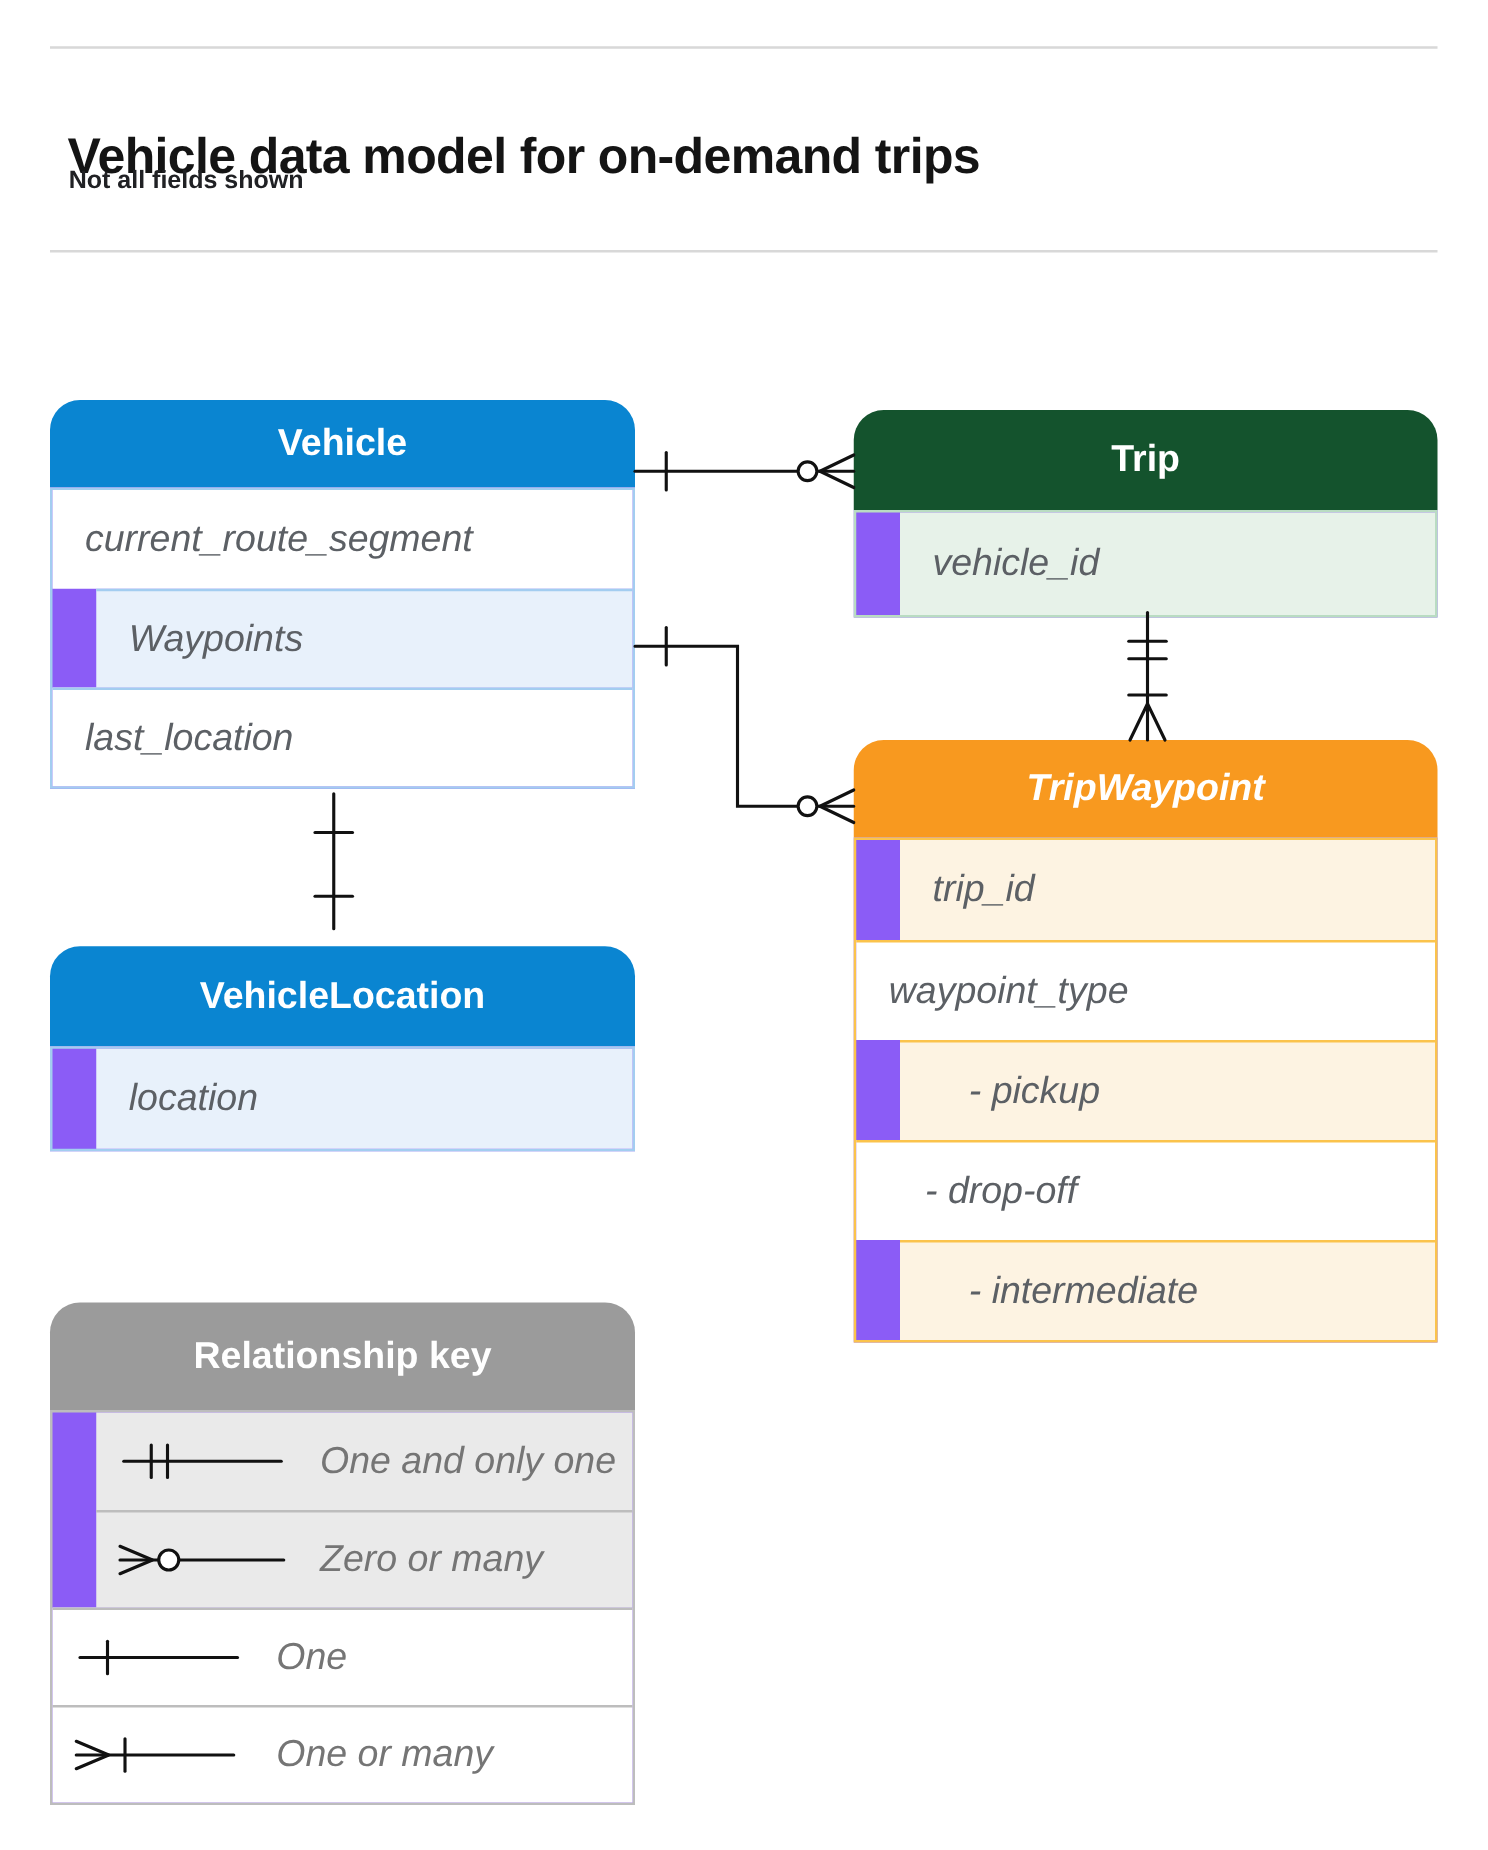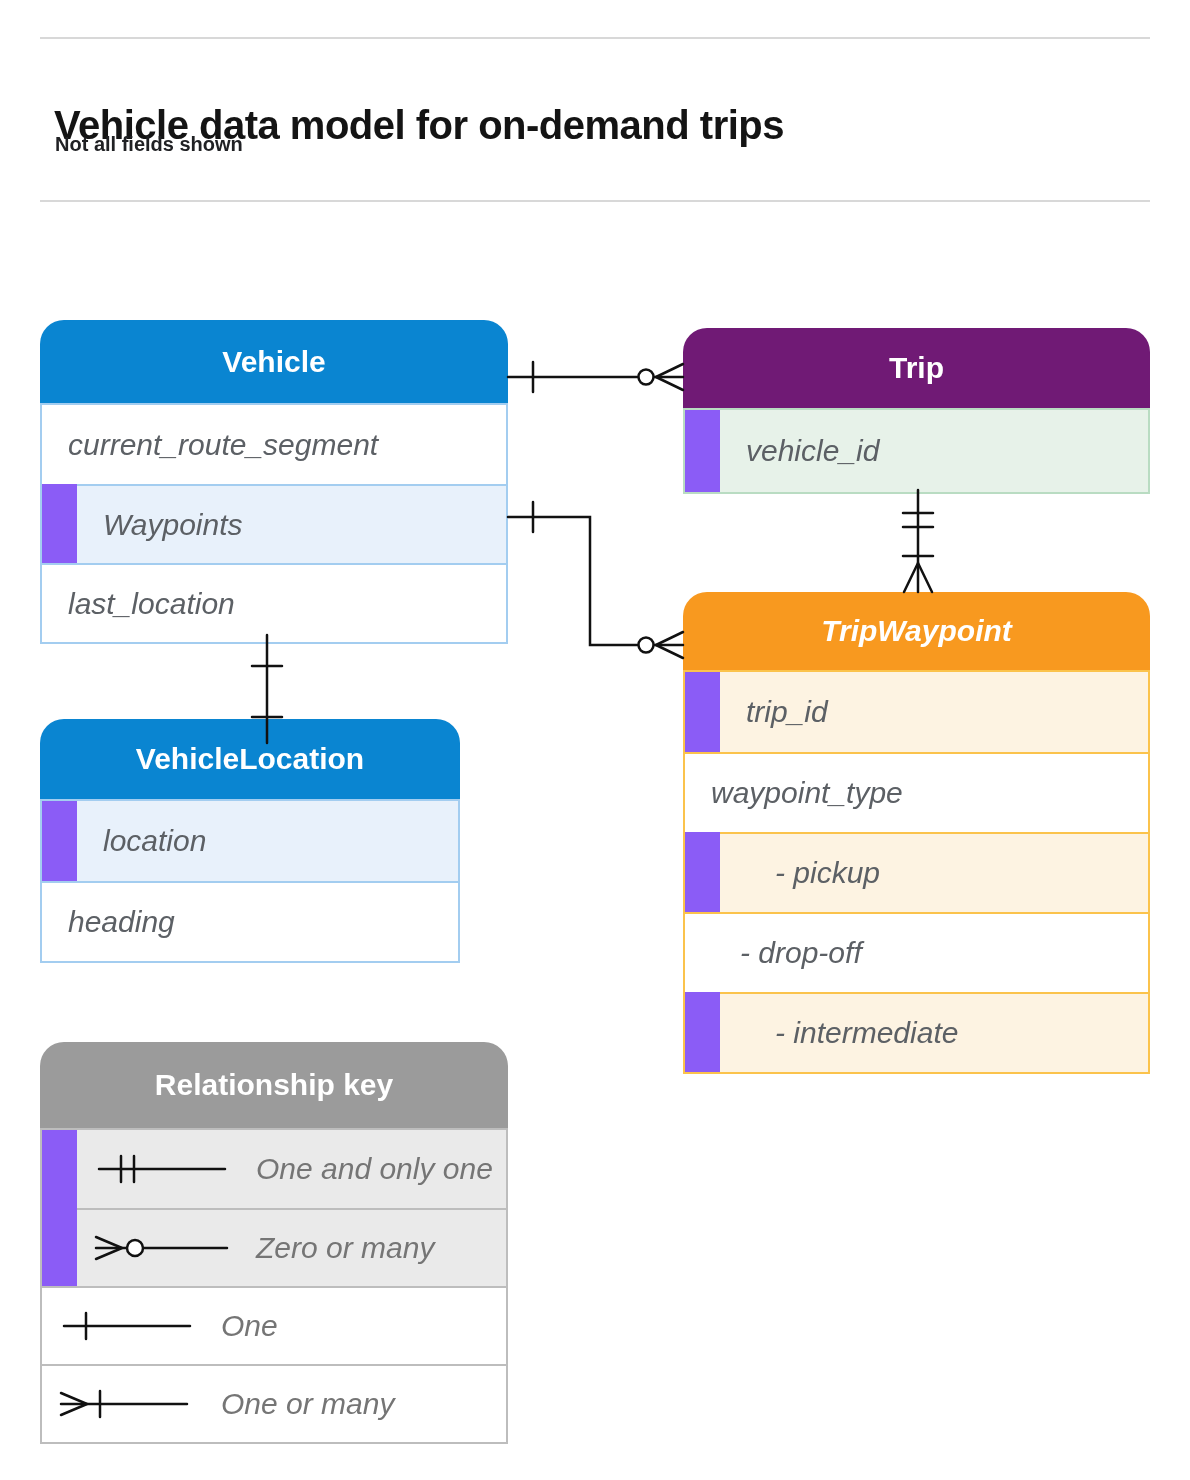--- a/index.html
+++ b/index.html
@@ -30,33 +30,33 @@
     box-sizing:border-box;font-size:30px;color:#5c6065;background:#ffffff;
     border-top:2px solid var(--b);white-space:nowrap;
   }
   .etable .row:first-child{border-top:none;}
   .etable .row.tint{background:var(--tint);margin-left:35px;}
   .etable .row.sub{padding-left:55px;}
 
   .theme-blue{--b:#a3cdf0;--tint:#e8f1fb;}
   .theme-blue .hdr{background:#0a85d1;}
   .theme-green{--b:#b9dcc2;--tint:#e7f2e9;}
-  .theme-green .hdr{background:#701a75;}
+  .theme-green .hdr{background:#14532d;}
   .theme-orange{--b:#fbc34c;--tint:#fdf3e2;}
   .theme-orange .hdr{background:#f8991f;font-style:italic;}
   .theme-gray{--b:#bdbdbd;--tint:#eaeaea;}
   .theme-gray .hdr{background:#9b9b9b;}
 
   #tbl-vehicle{left:40px;top:320px;width:468px;--rh:79px;}
-  #tbl-vehicle .hdr{height:83px;}
+  #tbl-vehicle .hdr{height:70px;}
   #tbl-trip{left:683px;top:328px;width:467px;--rh:82px;}
   #tbl-trip .hdr{height:80px;}
   #tbl-tripwaypoint{left:683px;top:592px;width:467px;--rh:80px;}
   #tbl-tripwaypoint .hdr{height:78px;}
-  #tbl-vehiclelocation{left:40px;top:719px;width:420px;--rh:80px;}
+  #tbl-vehiclelocation{left:40px;top:757px;width:468px;--rh:80px;}
   #tbl-vehiclelocation .hdr{height:80px;}
   #tbl-key{left:40px;top:1042px;width:468px;--rh:78px;}
   #tbl-key .hdr{height:86px;}
 
   #tbl-key .row{padding-left:17px;}
   .key-label{margin-left:22px;font-size:30px;color:#757575;}
   .sym{flex:0 0 auto;}
 
   #connectors{position:absolute;left:0;top:0;pointer-events:none;}
 </style>
@@ -100,21 +100,20 @@
     <div class="row tint sub">- intermediate</div>
   </div>
 </div>
 
 <div class="etable theme-blue" id="tbl-vehiclelocation">
   <div class="hdr">
     <span>VehicleLocation</span>
   </div>
   <div class="body">
     <div class="row tint">location</div>
-    <div class="row">heading</div>
   </div>
 </div>
 
 <div class="etable theme-gray" id="tbl-key">
   <div class="hdr">
     <span>Relationship key</span>
   </div>
   <div class="body">
     <div class="row tint">
       <svg class="sym" width="140" height="44" viewBox="0 0 140 44">

